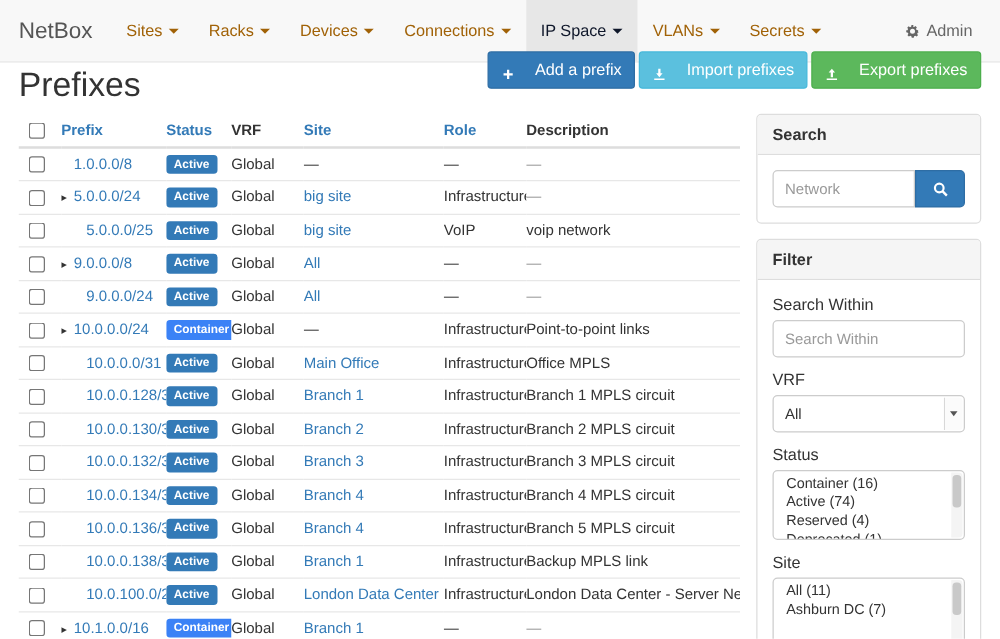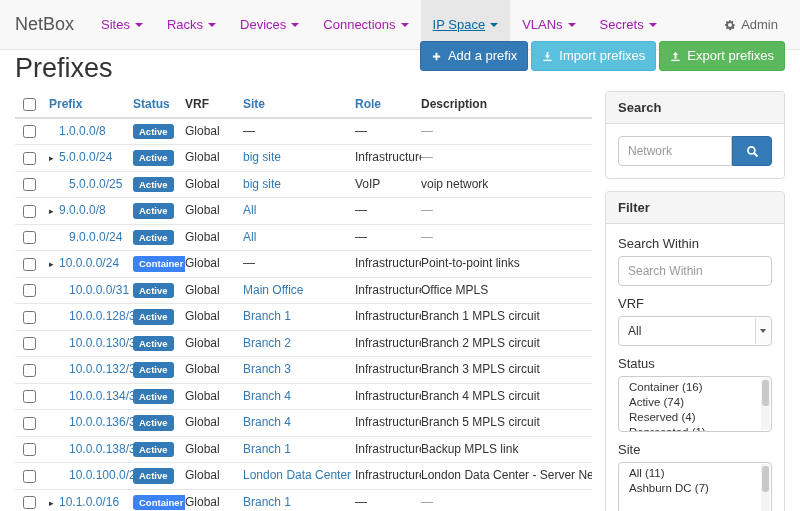--- a/index.html
+++ b/index.html
@@ -5,37 +5,37 @@
   * { box-sizing: border-box; }
   html, body { margin: 0; padding: 0; width: 800px; height: 511px; overflow: hidden;
     font-family: "Liberation Sans", sans-serif; background: #fff; color: #333; }
 
   
   .navbar { height: 50px; background: #f8f8f8; border-bottom: 1px solid #e7e7e7;
     display: flex; align-items: stretch; font-size: 13px; }
   .brand { display: flex; align-items: center; padding: 0 15px; font-size: 18px;
     color: #555; text-decoration: none; }
   .nav-left { display: flex; align-items: stretch; flex: 1; }
-  .nav-item { display: flex; align-items: center; padding: 0 12px; color: #a21caf;
+  .nav-item { display: flex; align-items: center; padding: 0 12px; color: #a16207;
     text-decoration: none; cursor: pointer; }
-  .nav-item.active { background: #e7e7e7; color: #0369a1; text-decoration: underline; }
+  .nav-item.active { background: #e7e7e7; color: #0f172a; }
   .caret { display: inline-block; width: 0; height: 0; margin-left: 5px;
     border-left: 4px solid transparent; border-right: 4px solid transparent;
     border-top: 4px solid currentColor; }
   .nav-right { display: flex; align-items: stretch; padding-right: 10px; }
   .nav-right .nav-item { gap: 5px; color: #666; }
   .nav-icon { display: inline-flex; align-items: center; }
   .nav-icon svg { fill: #666; }
 
   
   .content { padding: 0 15px; position: relative; }
   h1.page-title { font-size: 27px; font-weight: 400; line-height: 1.05;
     margin: 0 0 9px; padding-top: 4px; color: #333; }
   .page-actions { position: absolute; top: -9px; right: 15px; }
-  .btn { display: inline-flex; align-items: center; gap: 6px; padding: 5px 10px;
+  .btn { display: inline-flex; align-items: flex-end; gap: 16px; padding: 5px 10px;
     border-radius: 3px; border: 1px solid; color: #fff; font-size: 13px;
     font-family: inherit; cursor: pointer; margin-left: 3px; line-height: 1.4; }
   .btn.primary { background: #337ab7; border-color: #2e6da4; }
   .btn.info    { background: #5bc0de; border-color: #46b8da; }
   .btn.success { background: #5cb85c; border-color: #4cae4c; }
   .btn svg { fill: #fff; }
 
   
   .main { display: flex; align-items: flex-start; }
   .table-wrap { width: 577px; margin-right: 13px; }

